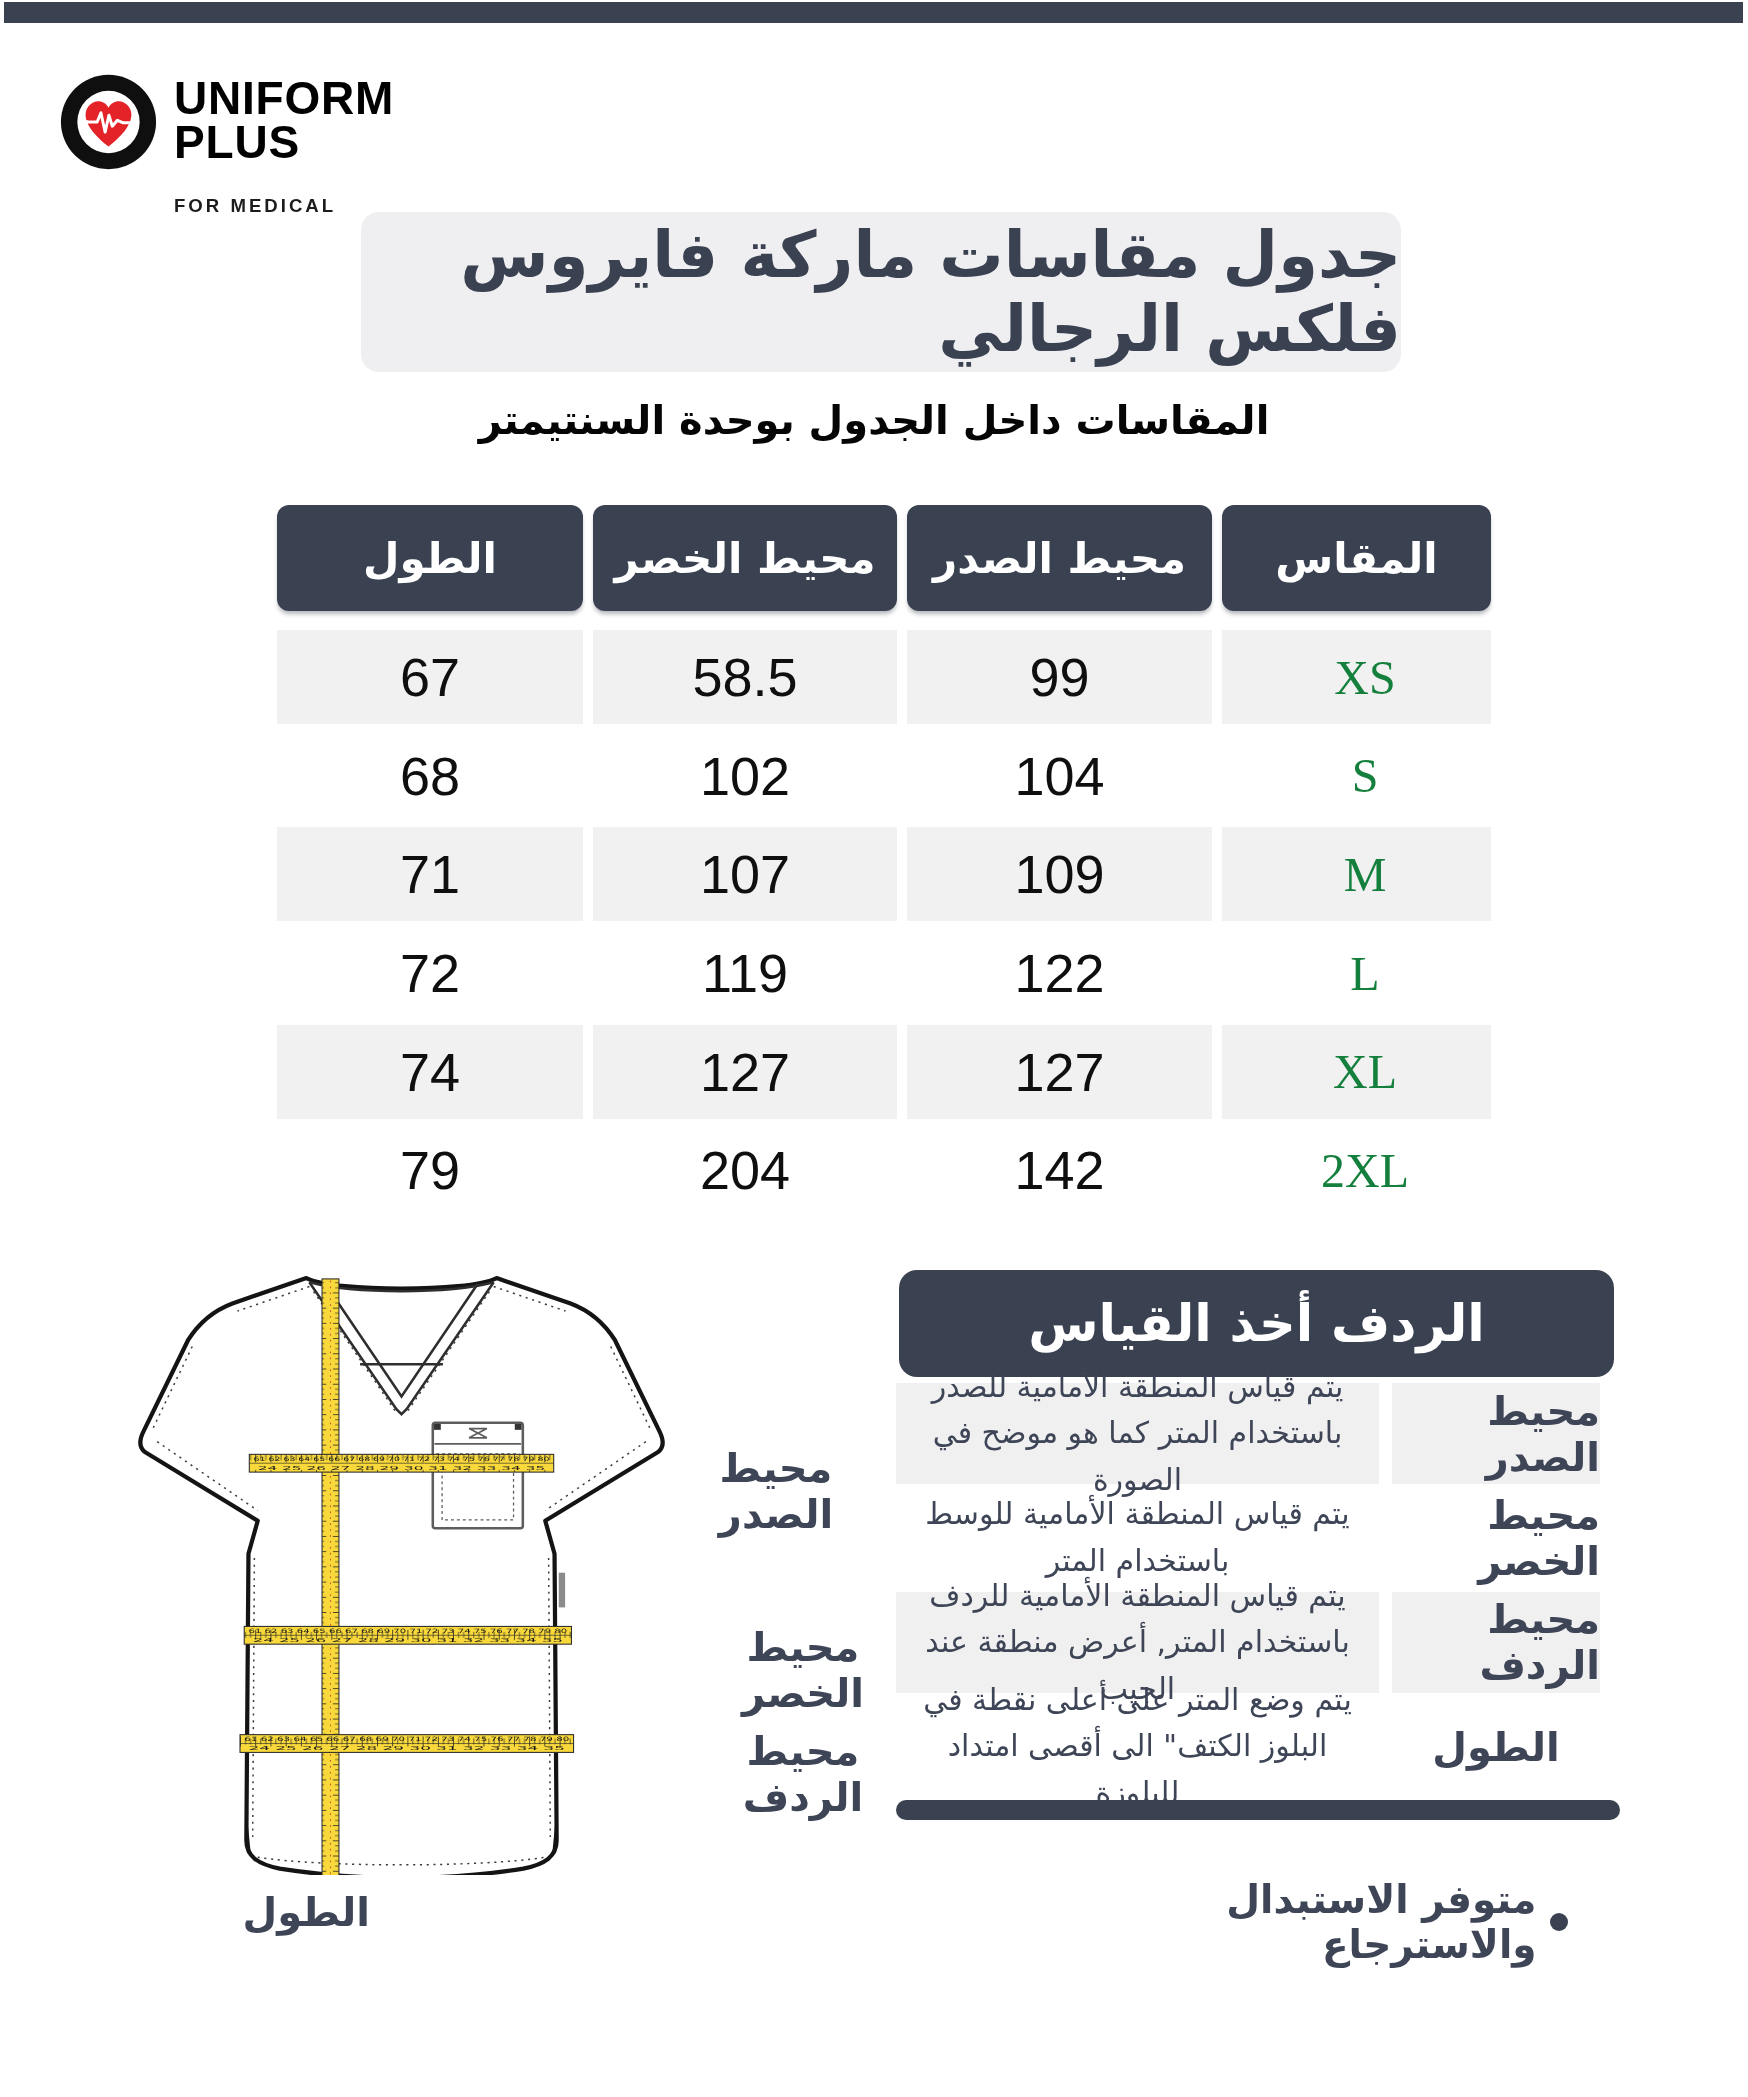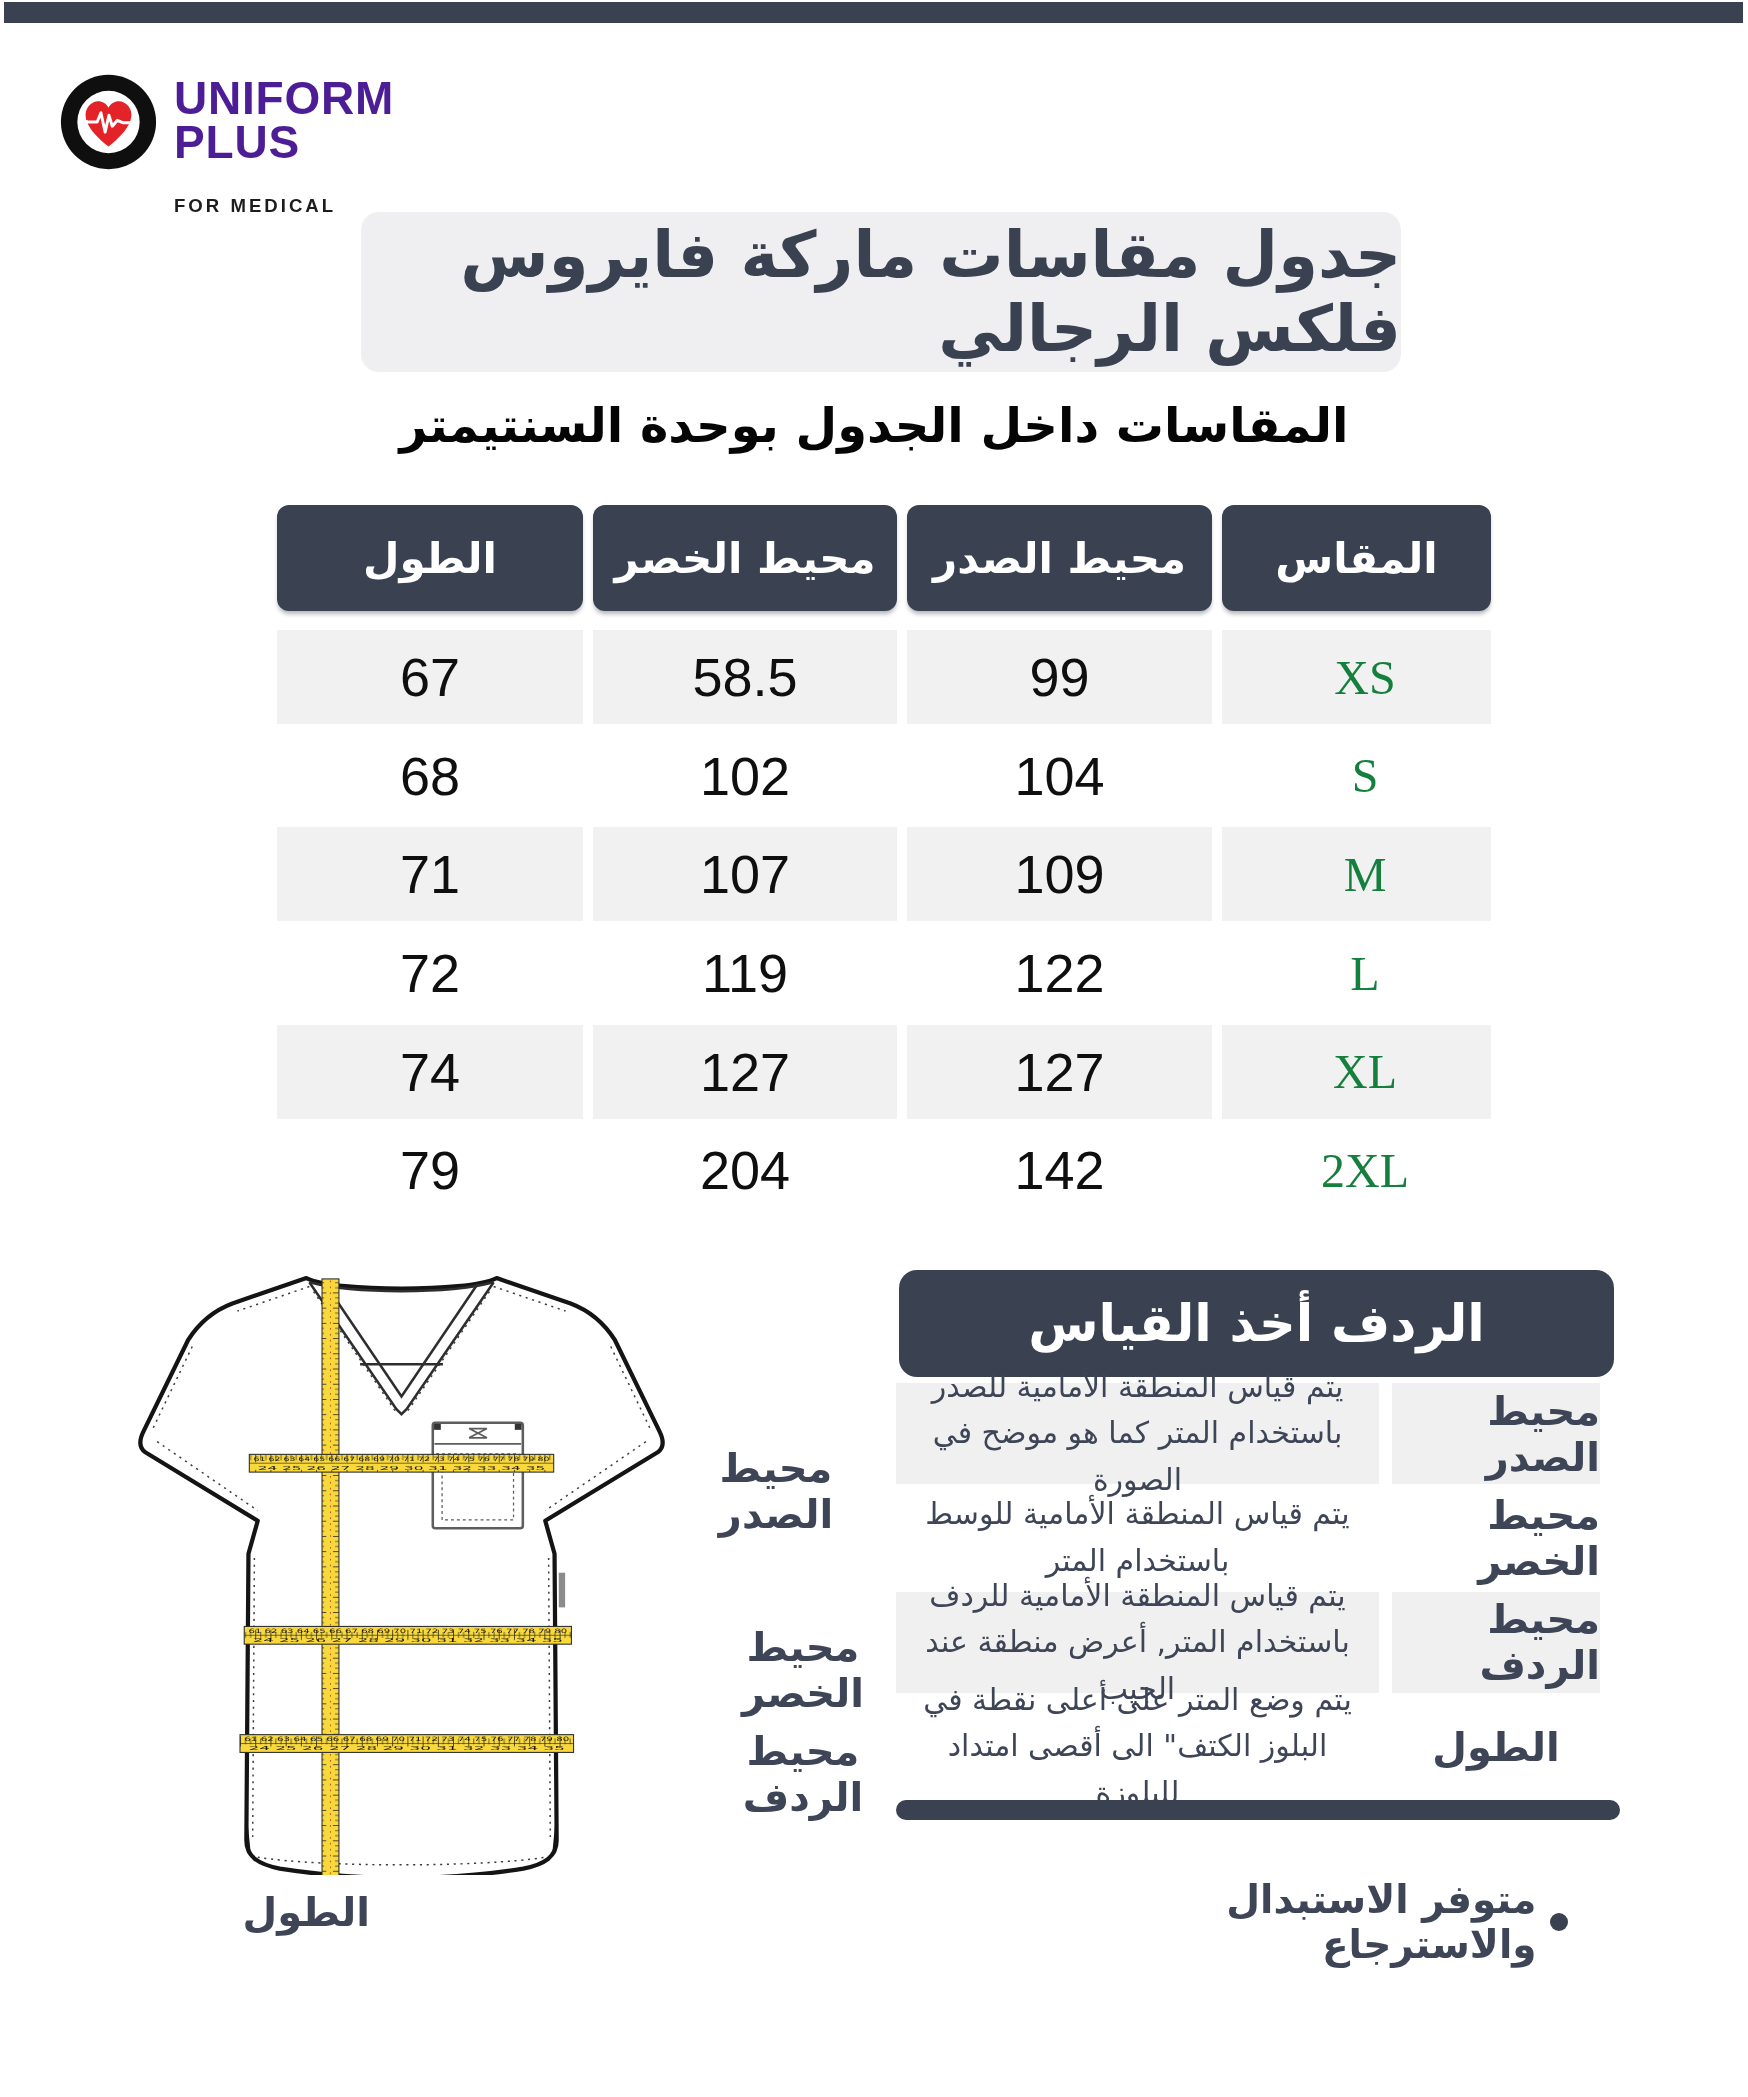--- a/index.html
+++ b/index.html
@@ -7,39 +7,39 @@
         font-family:"DejaVu Sans",sans-serif;}
 
   
   .top-bar{position:absolute;left:4.2px;top:2.1px;width:1739px;height:21px;background:#3a4150;}
 
   
   .brand{position:absolute;left:60px;top:74px;display:flex;align-items:flex-start;}
   .brand-mark{width:97px;height:96px;flex:0 0 auto;}
   .brand-text{margin-left:17px;padding-top:1.7px;}
   .brand-name{font-family:"Liberation Sans",sans-serif;font-weight:800;font-size:46px;
-              line-height:.97;color:#4c1d95;letter-spacing:0.8px;}
+              line-height:.97;color:#000000;letter-spacing:0.8px;}
   .brand-tagline{font-family:"Liberation Sans",sans-serif;font-weight:700;font-size:18.6px;
               letter-spacing:3px;color:#1c1c1c;margin-top:30px;}
 
   
   .virus{position:absolute;left:1541px;top:63px;width:174px;text-align:center;color:#a8a8ac;}
   .virus svg{width:144px;height:123px;display:block;margin:0 auto;}
   .virus-name{font-family:"Liberation Sans",sans-serif;font-weight:700;font-size:25px;
               letter-spacing:7.6px;line-height:1;margin-top:2.5px;}
   .virus-name sup{font-size:9.3px;letter-spacing:0;}
   .virus-flex{font-family:"Liberation Sans",sans-serif;font-weight:700;font-size:18px;
               letter-spacing:5px;text-align:right;padding-right:11px;margin-top:-2.5px;}
 
   
   .title-banner{position:absolute;left:361px;top:212px;width:1040px;height:160px;
                 background:#efeff1;border-radius:18px;display:flex;align-items:center;justify-content:center;}
   .title-banner span{font-size:64px;font-weight:700;color:#3a4150;}
   .subtitle{position:absolute;left:0;top:397px;width:1748px;text-align:center;
-            font-size:48px;font-weight:600;color:#050505;letter-spacing:9.3px;}
+            font-size:40px;font-weight:600;color:#050505;letter-spacing:9.3px;}
 
   
   .tbl-head,.tbl-body{position:absolute;left:276px;width:1215px;display:grid;direction:rtl;
             grid-template-columns:269px 305px 304px 306px;column-gap:10px;}
   .tbl-head{top:505px;height:106px;}
   .tbl-head .hcell{background:#3a4150;border-radius:12px;display:flex;align-items:center;justify-content:center;
             color:#ffffff;font-size:42px;font-weight:600;box-shadow:0 3.8px 4.2px -1.3px rgba(42,47,62,.35);}
   .tbl-body{top:630px;grid-auto-rows:94px;row-gap:4.7px;}
   .t-row{display:contents;}
   .t-row > div{display:flex;align-items:center;justify-content:center;}

